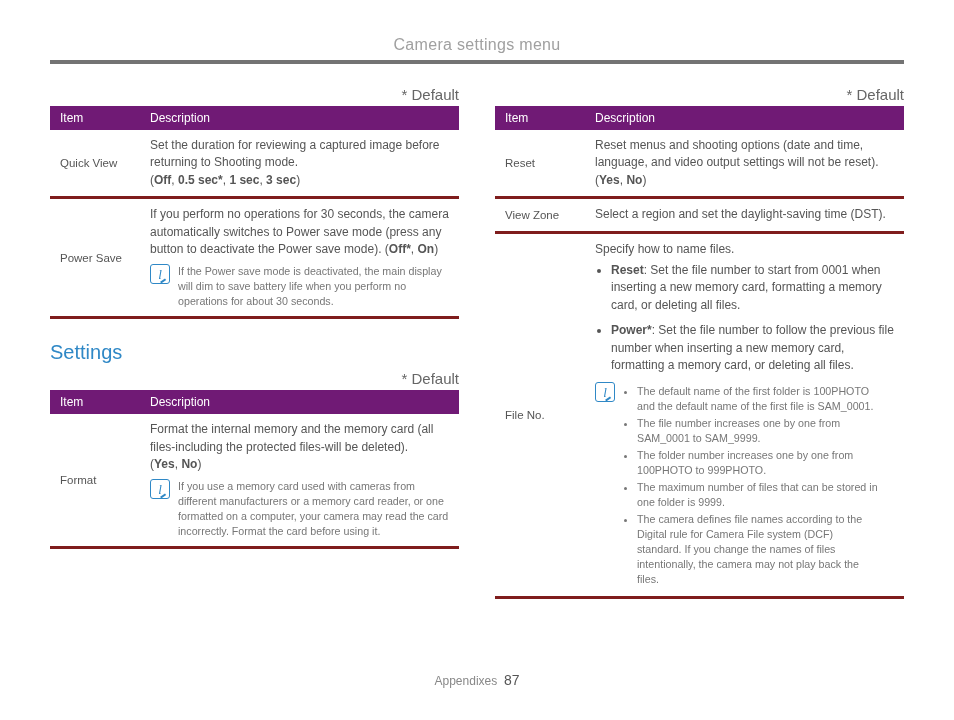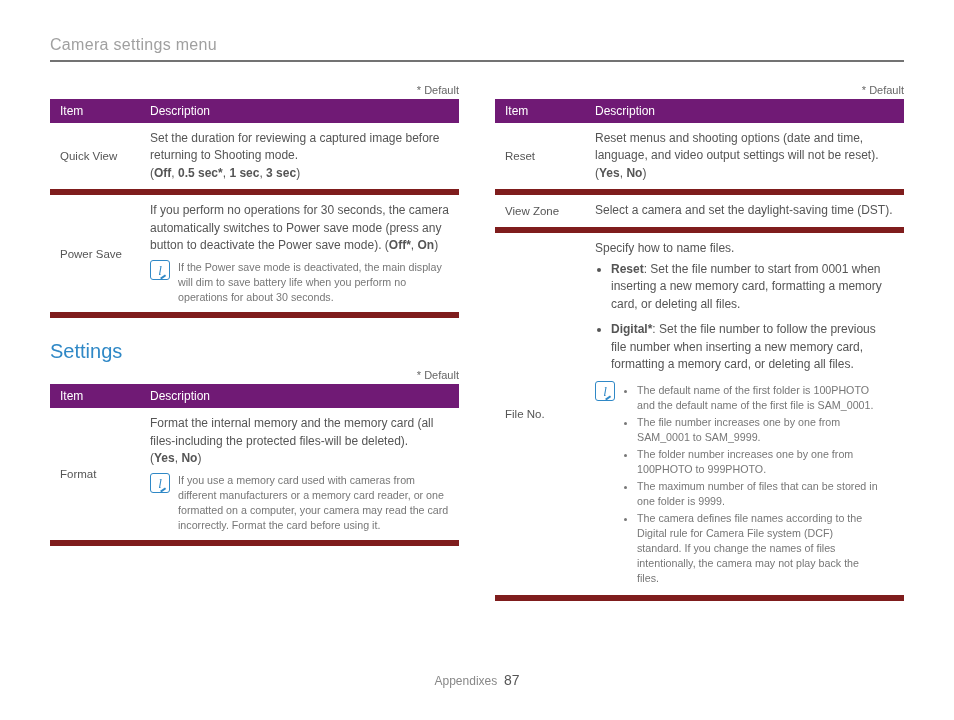--- a/index.html
+++ b/index.html
@@ -12,51 +12,52 @@
     color: #555;
     font-size: 12px;
     padding: 36px 50px 0 50px;
     position: relative;
   }
   .page-title {
     color: #a0a0a0;
     font-size: 16px;
     font-weight: 300;
     padding-bottom: 6px;
-    border-bottom: 2px solid #737373;
+    border-bottom: 4px solid #737373;
     letter-spacing: .3px;
+    text-align: center;
   }
   .columns {
     display: flex;
     gap: 36px;
     margin-top: 22px;
   }
   .col { flex: 1; min-width: 0; }
   .default-tag {
     text-align: right;
-    font-size: 11px;
+    font-size: 15px;
     color: #666;
     margin-bottom: 3px;
   }
   table {
     width: 100%;
     border-collapse: collapse;
     font-size: 12px;
   }
   th {
     background: #701a75;
     color: #fff;
     font-weight: 400;
     text-align: left;
     padding: 5px 10px;
     font-size: 12px;
   }
   th.item-h { width: 90px; }
   td {
-    border-bottom: 6px solid #7f1d1d;
+    border-bottom: 3px solid #7f1d1d;
     padding: 7px 10px 7px 10px;
     vertical-align: top;
     color:#555;
   }
   td.item {
     font-size: 11.5px;
     color:#555;
     vertical-align: middle;
     white-space: nowrap;
   }
@@ -161,29 +162,29 @@
       </tr>
       <tr>
         <td class="item">Reset</td>
         <td class="desc">
           <span>Reset menus and shooting options (date and time, language, and video output settings will not be reset).</span><br>
           <span class="paren">(</span><b>Yes</b>, <b>No</b><span class="paren">)</span>
         </td>
       </tr>
       <tr>
         <td class="item">View Zone</td>
-        <td class="desc">Select a camera and set the daylight-saving time (DST).</td>
+        <td class="desc">Select a region and set the daylight-saving time (DST).</td>
       </tr>
       <tr>
         <td class="item">File No.</td>
         <td class="desc">
           <span>Specify how to name files.</span>
           <ul class="tight">
             <li><b>Reset</b><span>: Set the file number to start from 0001 when inserting a new memory card, formatting a memory card, or deleting all files.</span></li>
-            <li style="margin-top:8px"><b>Digital*</b><span>: Set the file number to follow the previous file number when inserting a new memory card, formatting a memory card, or deleting all files.</span></li>
+            <li style="margin-top:8px"><b>Power*</b><span>: Set the file number to follow the previous file number when inserting a new memory card, formatting a memory card, or deleting all files.</span></li>
           </ul>
           <div class="note-row" style="margin-top:8px">
             <div class="note-icon">l</div>
             <ul class="small">
               <li>The default name of the first folder is 100PHOTO and the default name of the first file is SAM_0001.</li>
               <li>The file number increases one by one from SAM_0001 to SAM_9999.</li>
               <li>The folder number increases one by one from 100PHOTO to 999PHOTO.</li>
               <li>The maximum number of files that can be stored in one folder is 9999.</li>
               <li>The camera defines file names according to the Digital rule for Camera File system (DCF) standard. If you change the names of files intentionally, the camera may not play back the files.</li>
             </ul>

